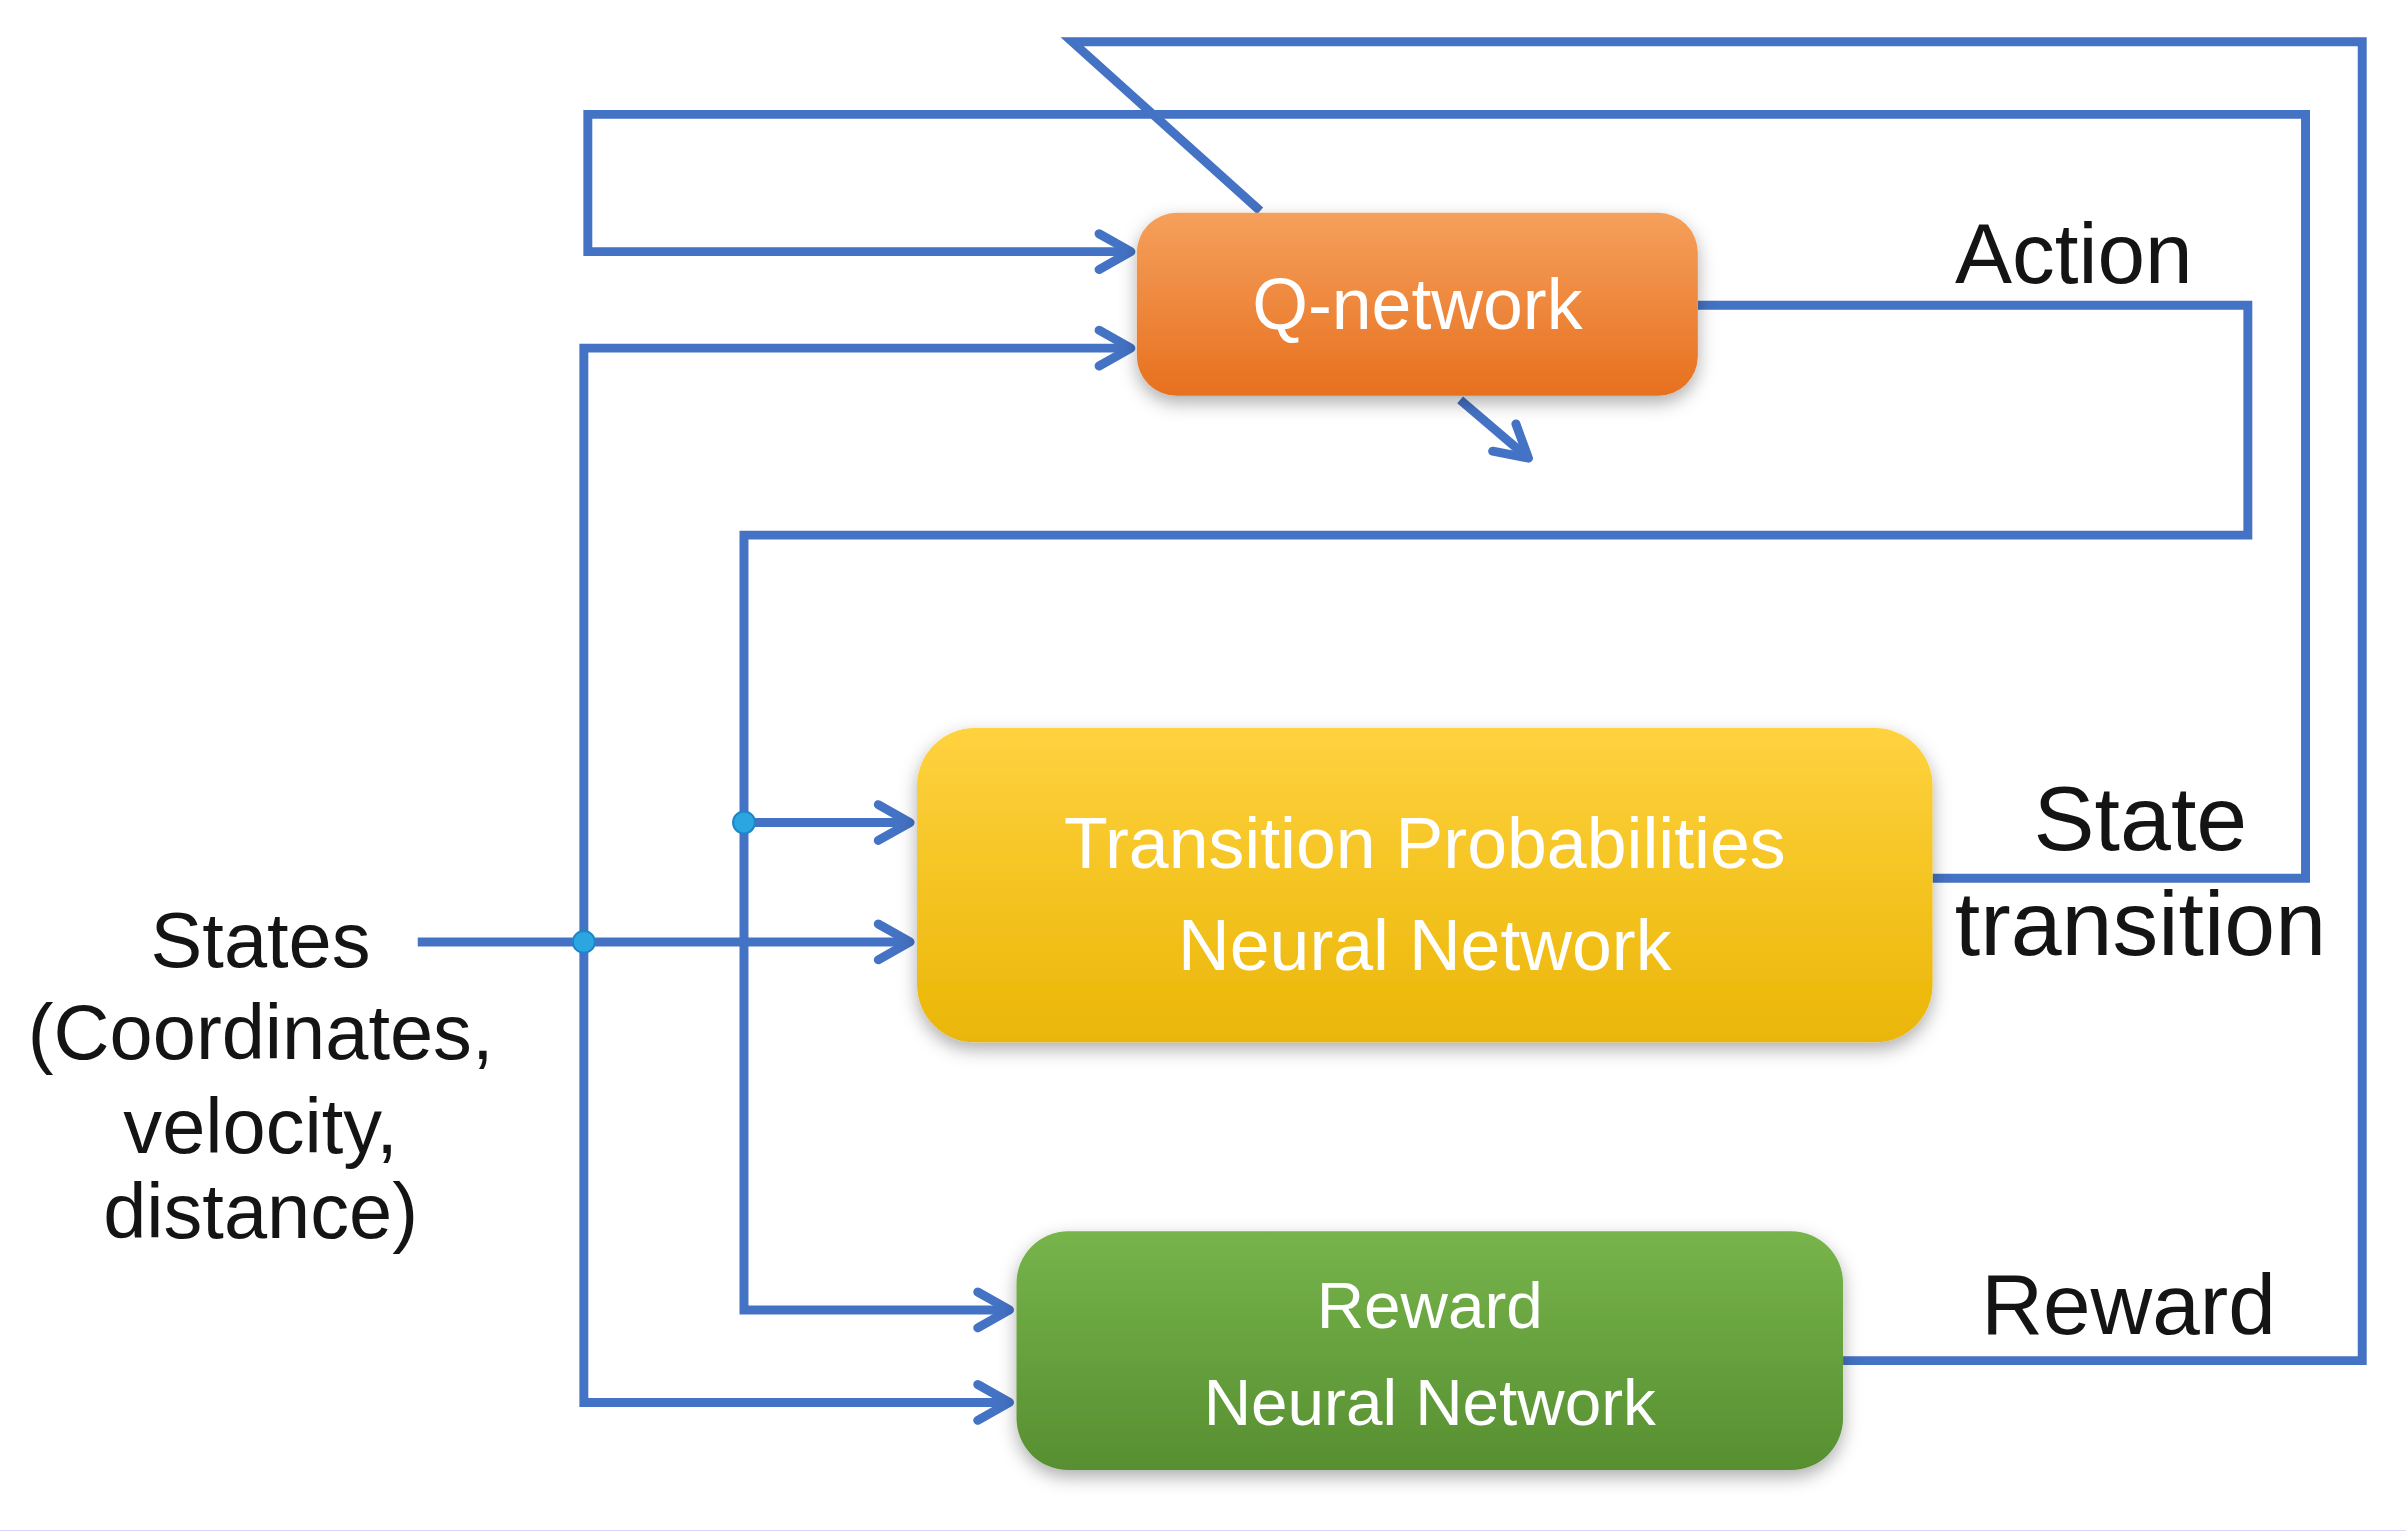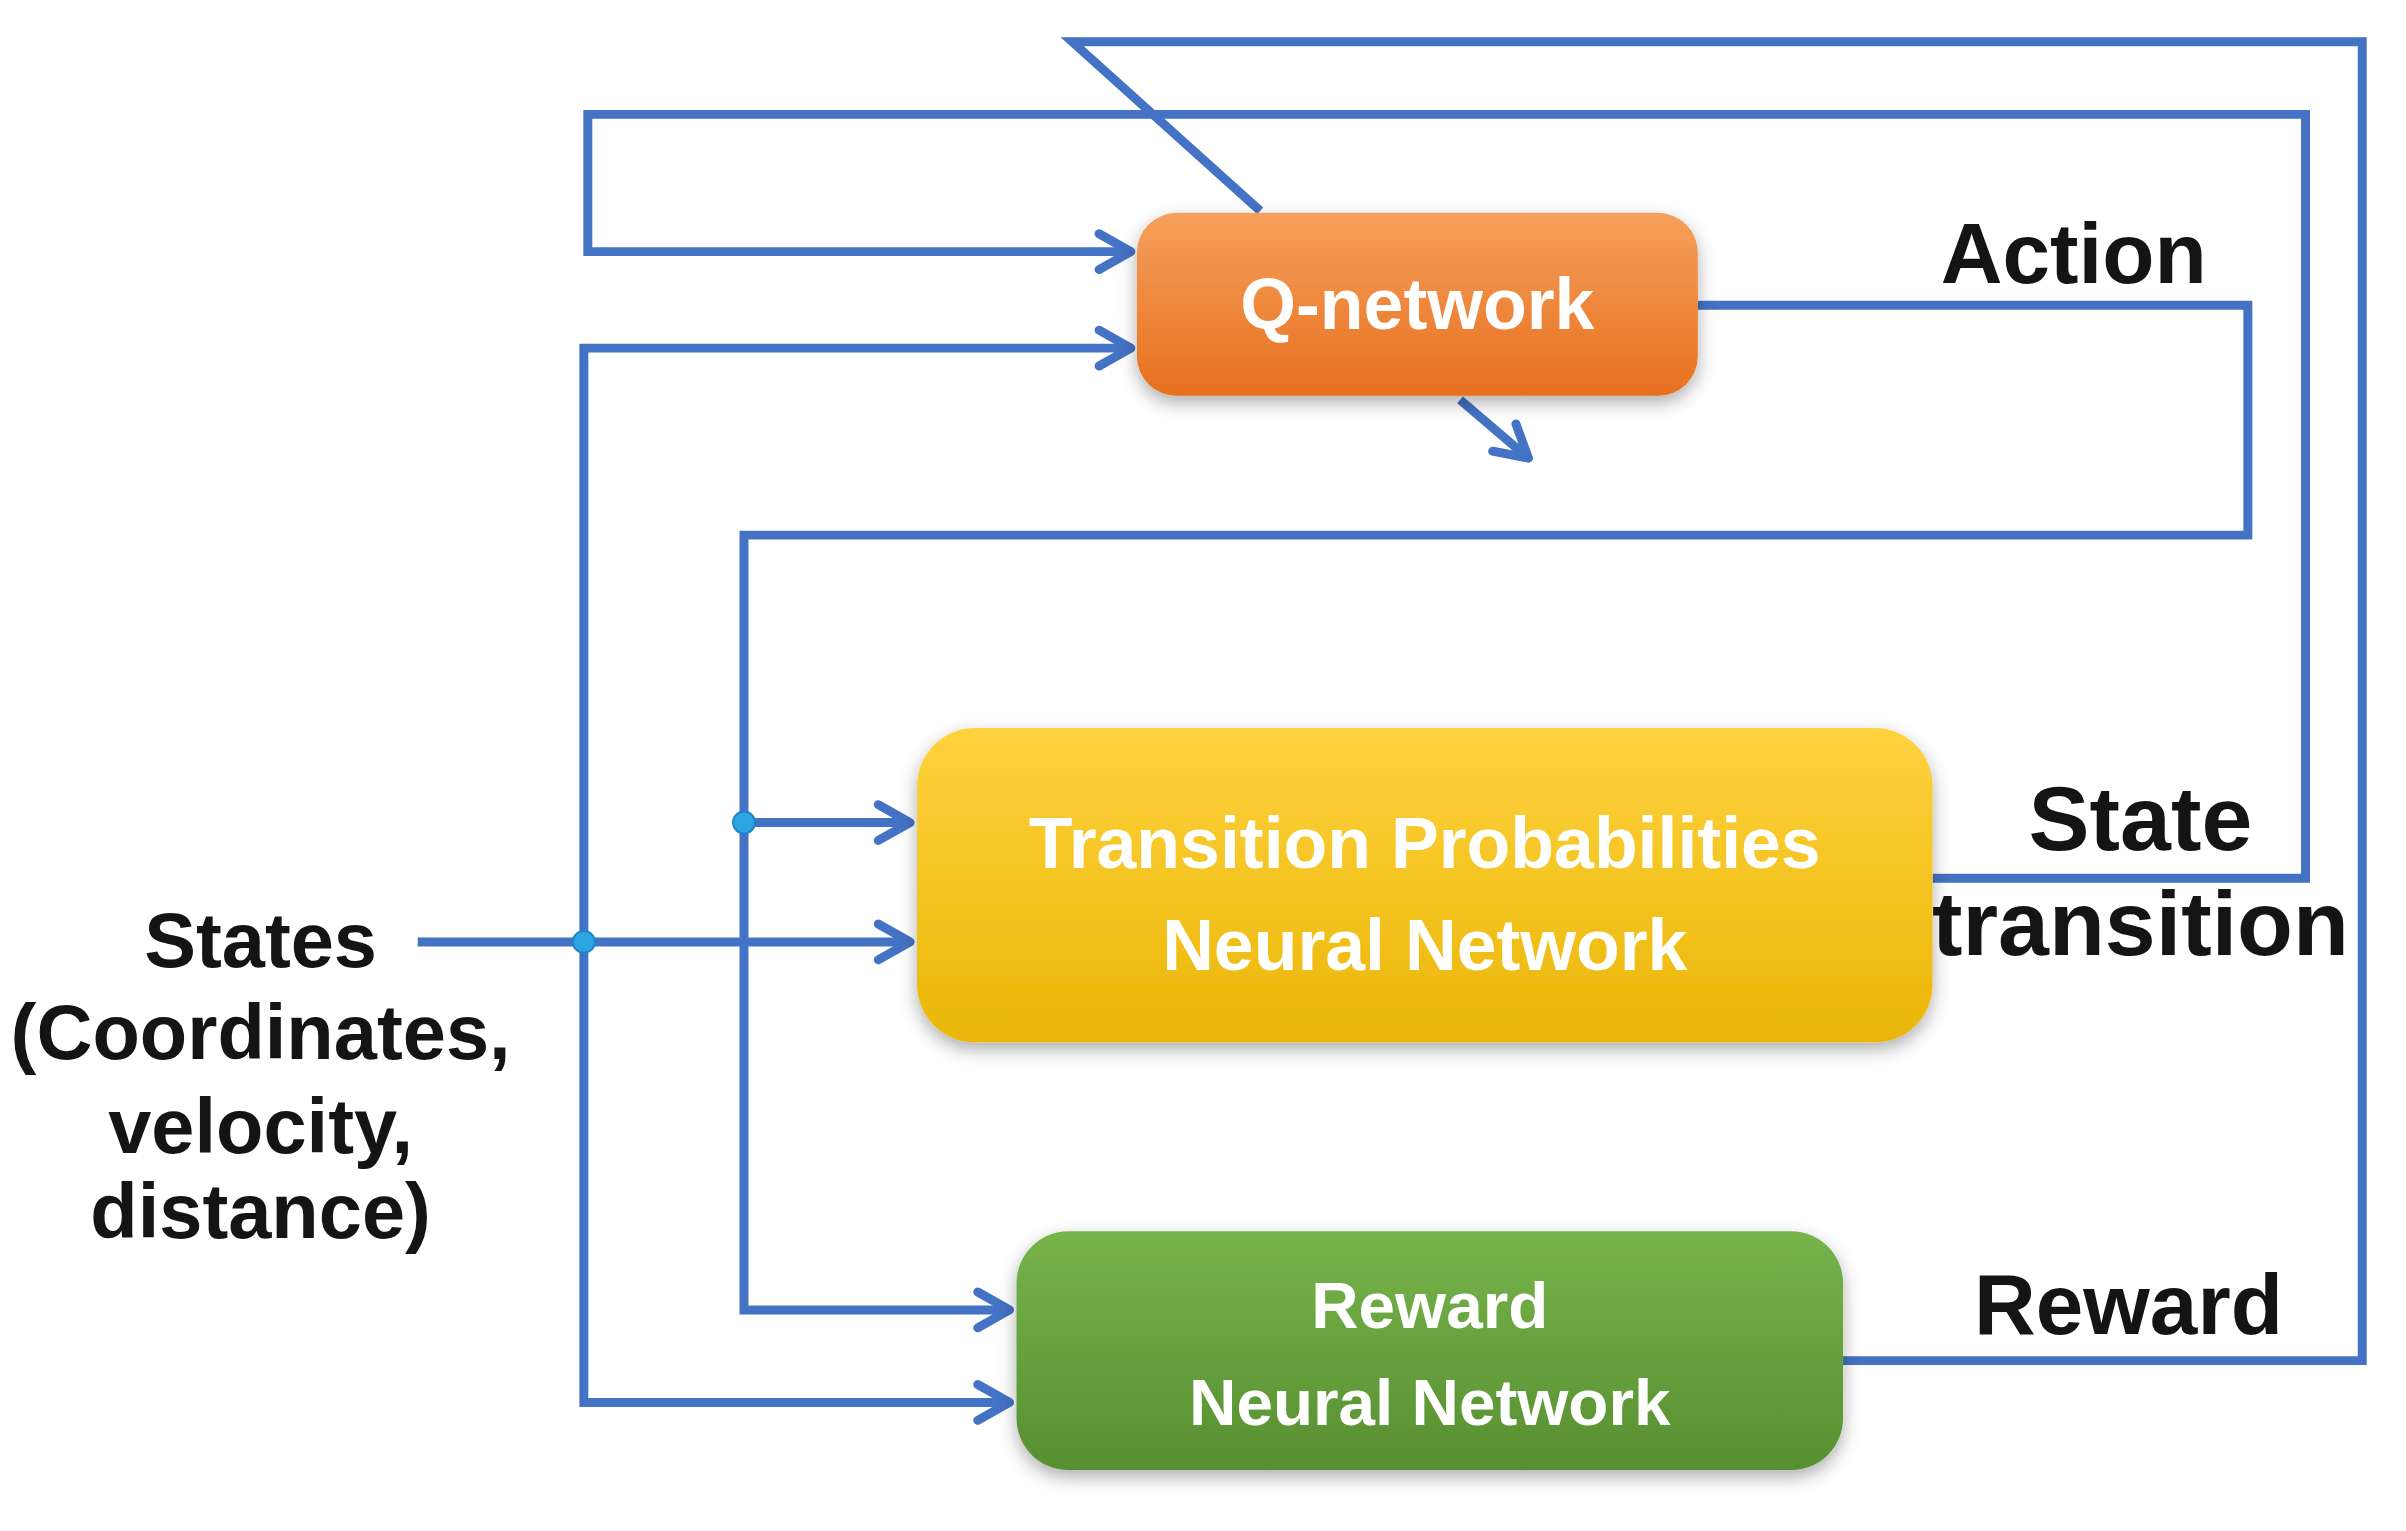--- a/index.html
+++ b/index.html
@@ -2,22 +2,21 @@
 <html><head>
 <meta charset="utf-8">
 <style>
   html, body {
     margin: 0;
     padding: 0;
     background: #ffffff;
   }
   .stage {
     width: 100%;
-    background: #e5e5e5;
-    font-weight: bold;
+    background: #8b5cf6;
   }
   svg {
     display: block;
     width: 100%;
     height: auto;
     font-family: "Liberation Sans", sans-serif;
   }
   .node-label {
     font-family: "Liberation Sans", sans-serif;
     fill: #ffffff;

